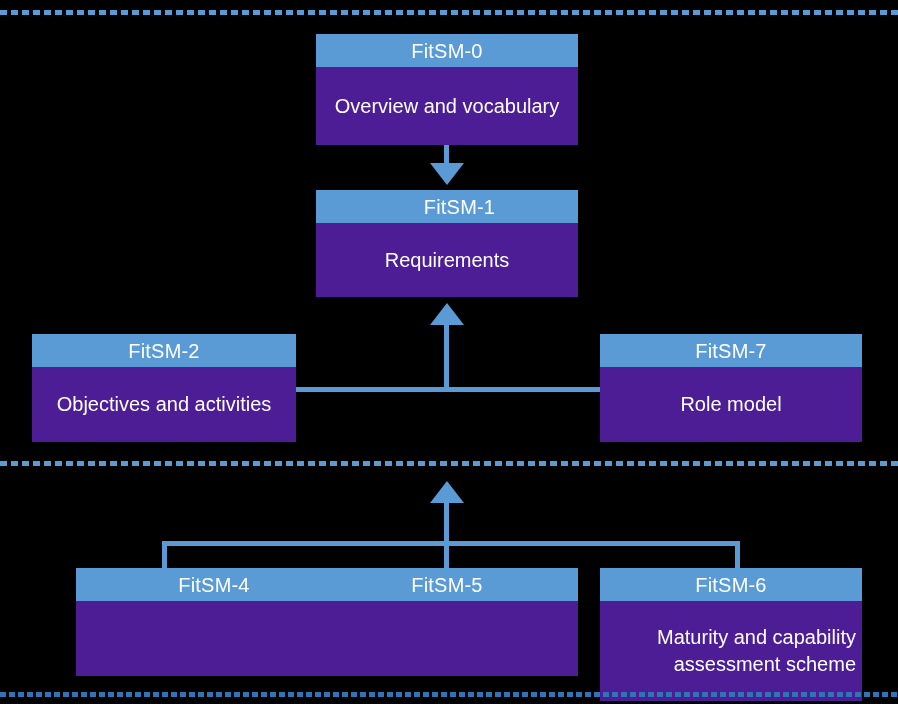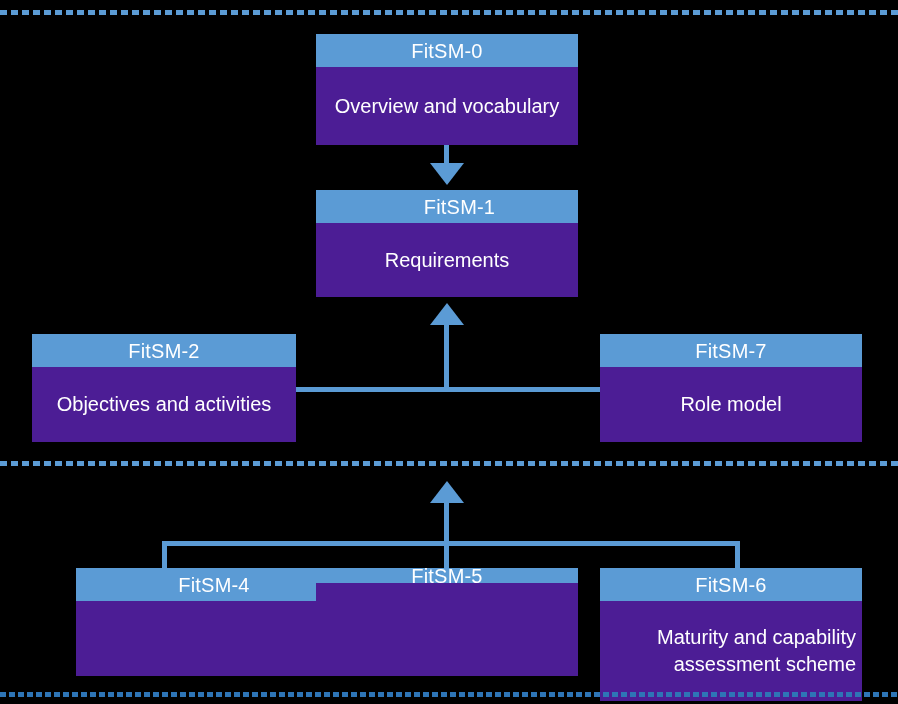--- a/index.html
+++ b/index.html
@@ -158,21 +158,21 @@
   <div class="line-h" style="left:162px; top:541px; width:578px;"></div>
   <div class="line-v" style="left:162px; top:541px; height:30px;"></div>
   <div class="line-v" style="left:444px; top:541px; height:30px;"></div>
   <div class="line-v" style="left:735px; top:541px; height:30px;"></div>
 
   <div class="node" style="left:32px; top:568px; width:276px; height:108px;margin-left:44px;">
     <div class="node-header" style="height:33px;">FitSM-4</div>
   </div>
 
   <div class="node" style="left:316px; top:568px; width:262px; height:108px;">
-    <div class="node-header" style="height:15px;">FitSM-5</div>
+    <div class="node-header" style="height:33px;">FitSM-5</div>
   </div>
 
   <div class="node" style="left:600px; top:568px; width:262px; height:133px;">
     <div class="node-header" style="height:33px;">FitSM-6</div>
     <div class="node-body">Maturity and capability assessment scheme</div>
   </div>
 
   <div class="divider fine" style="top:692px;"></div>
 
 </div>

